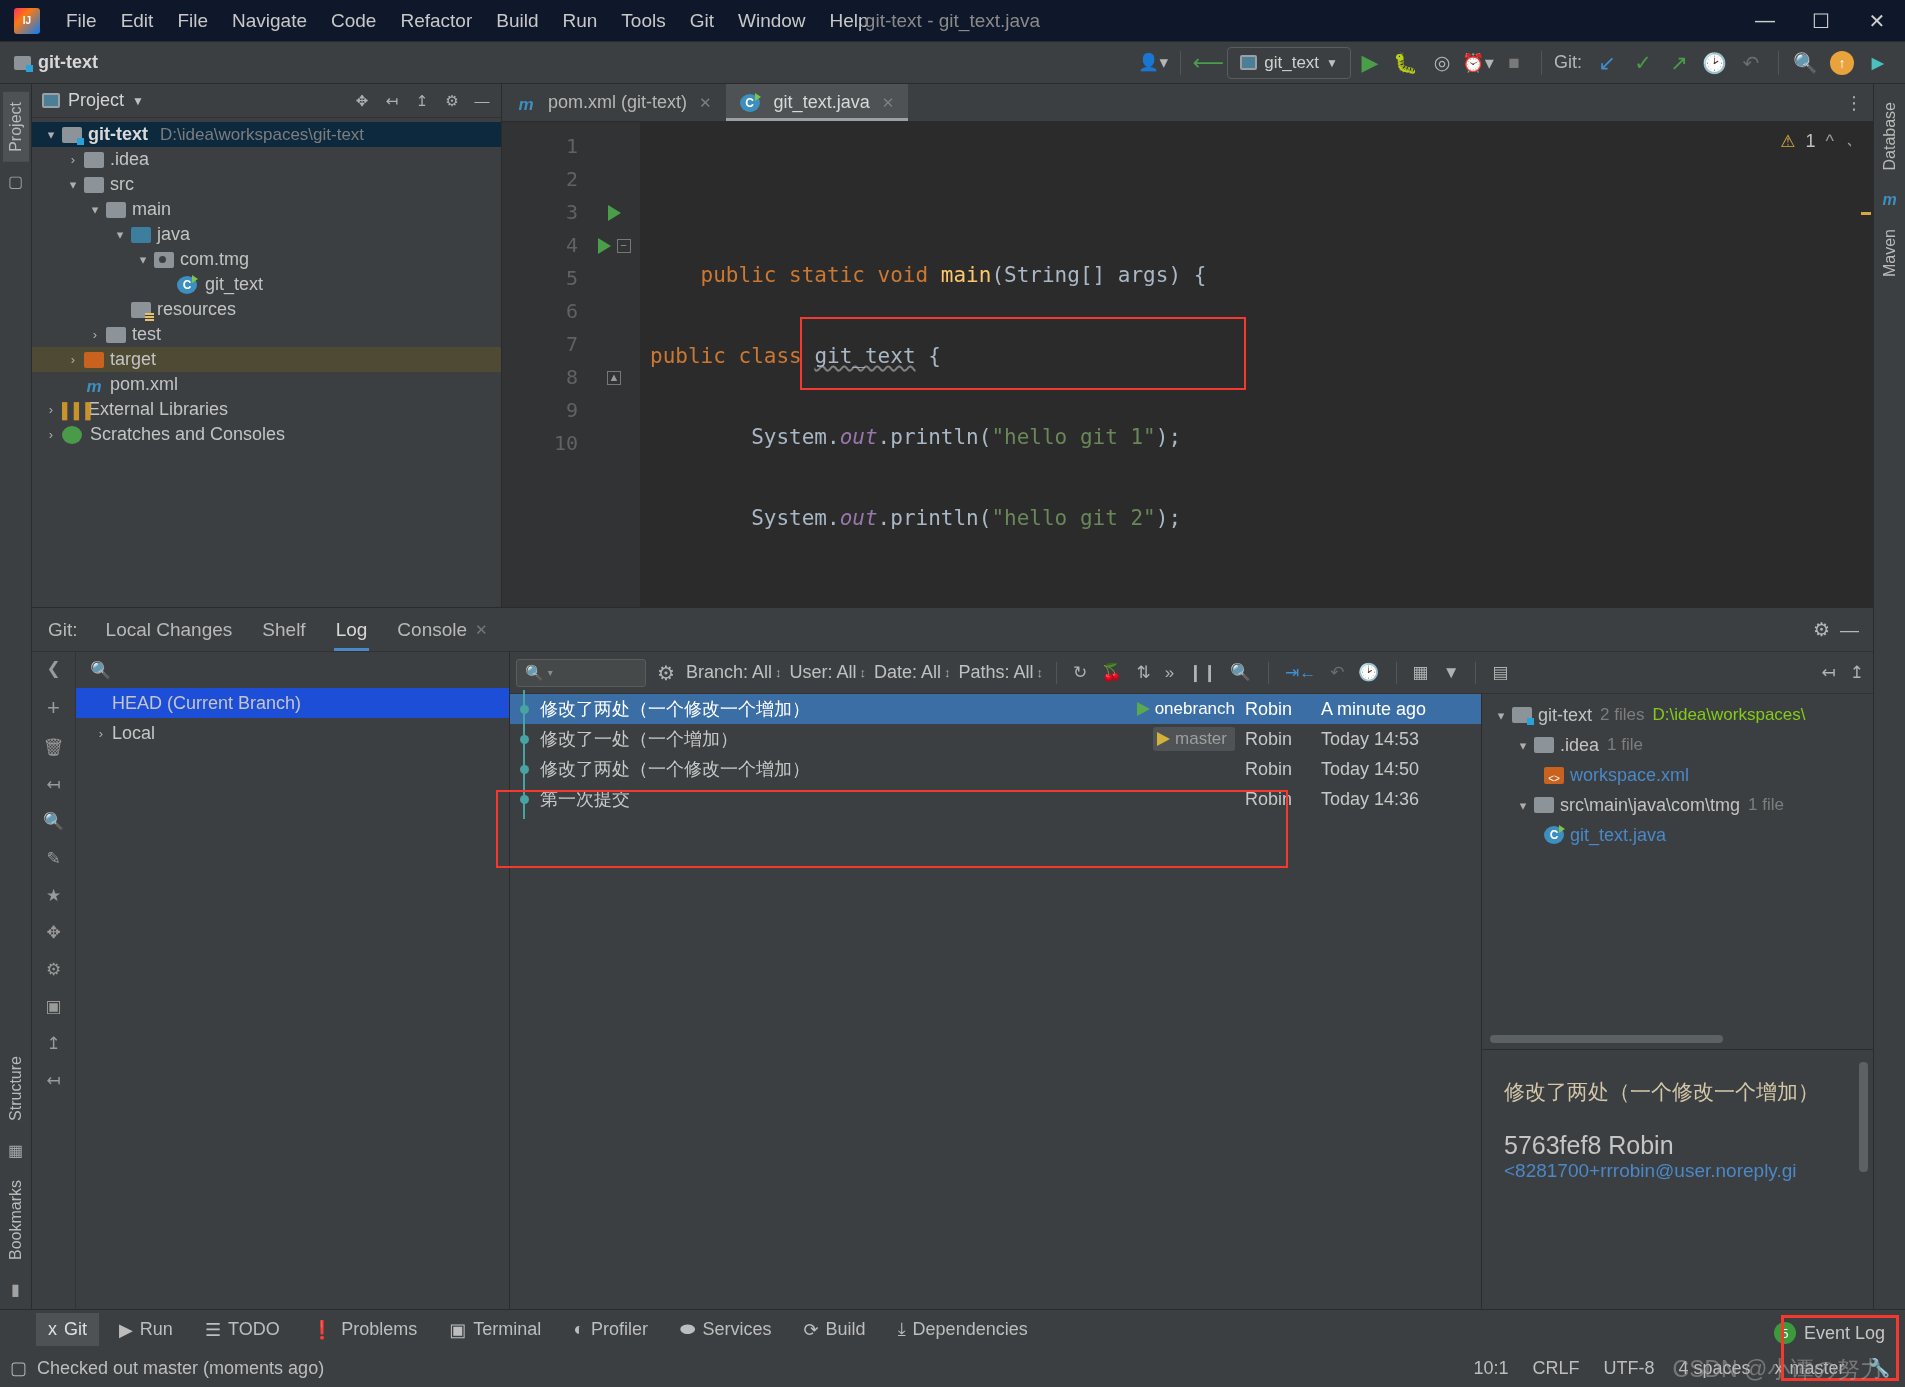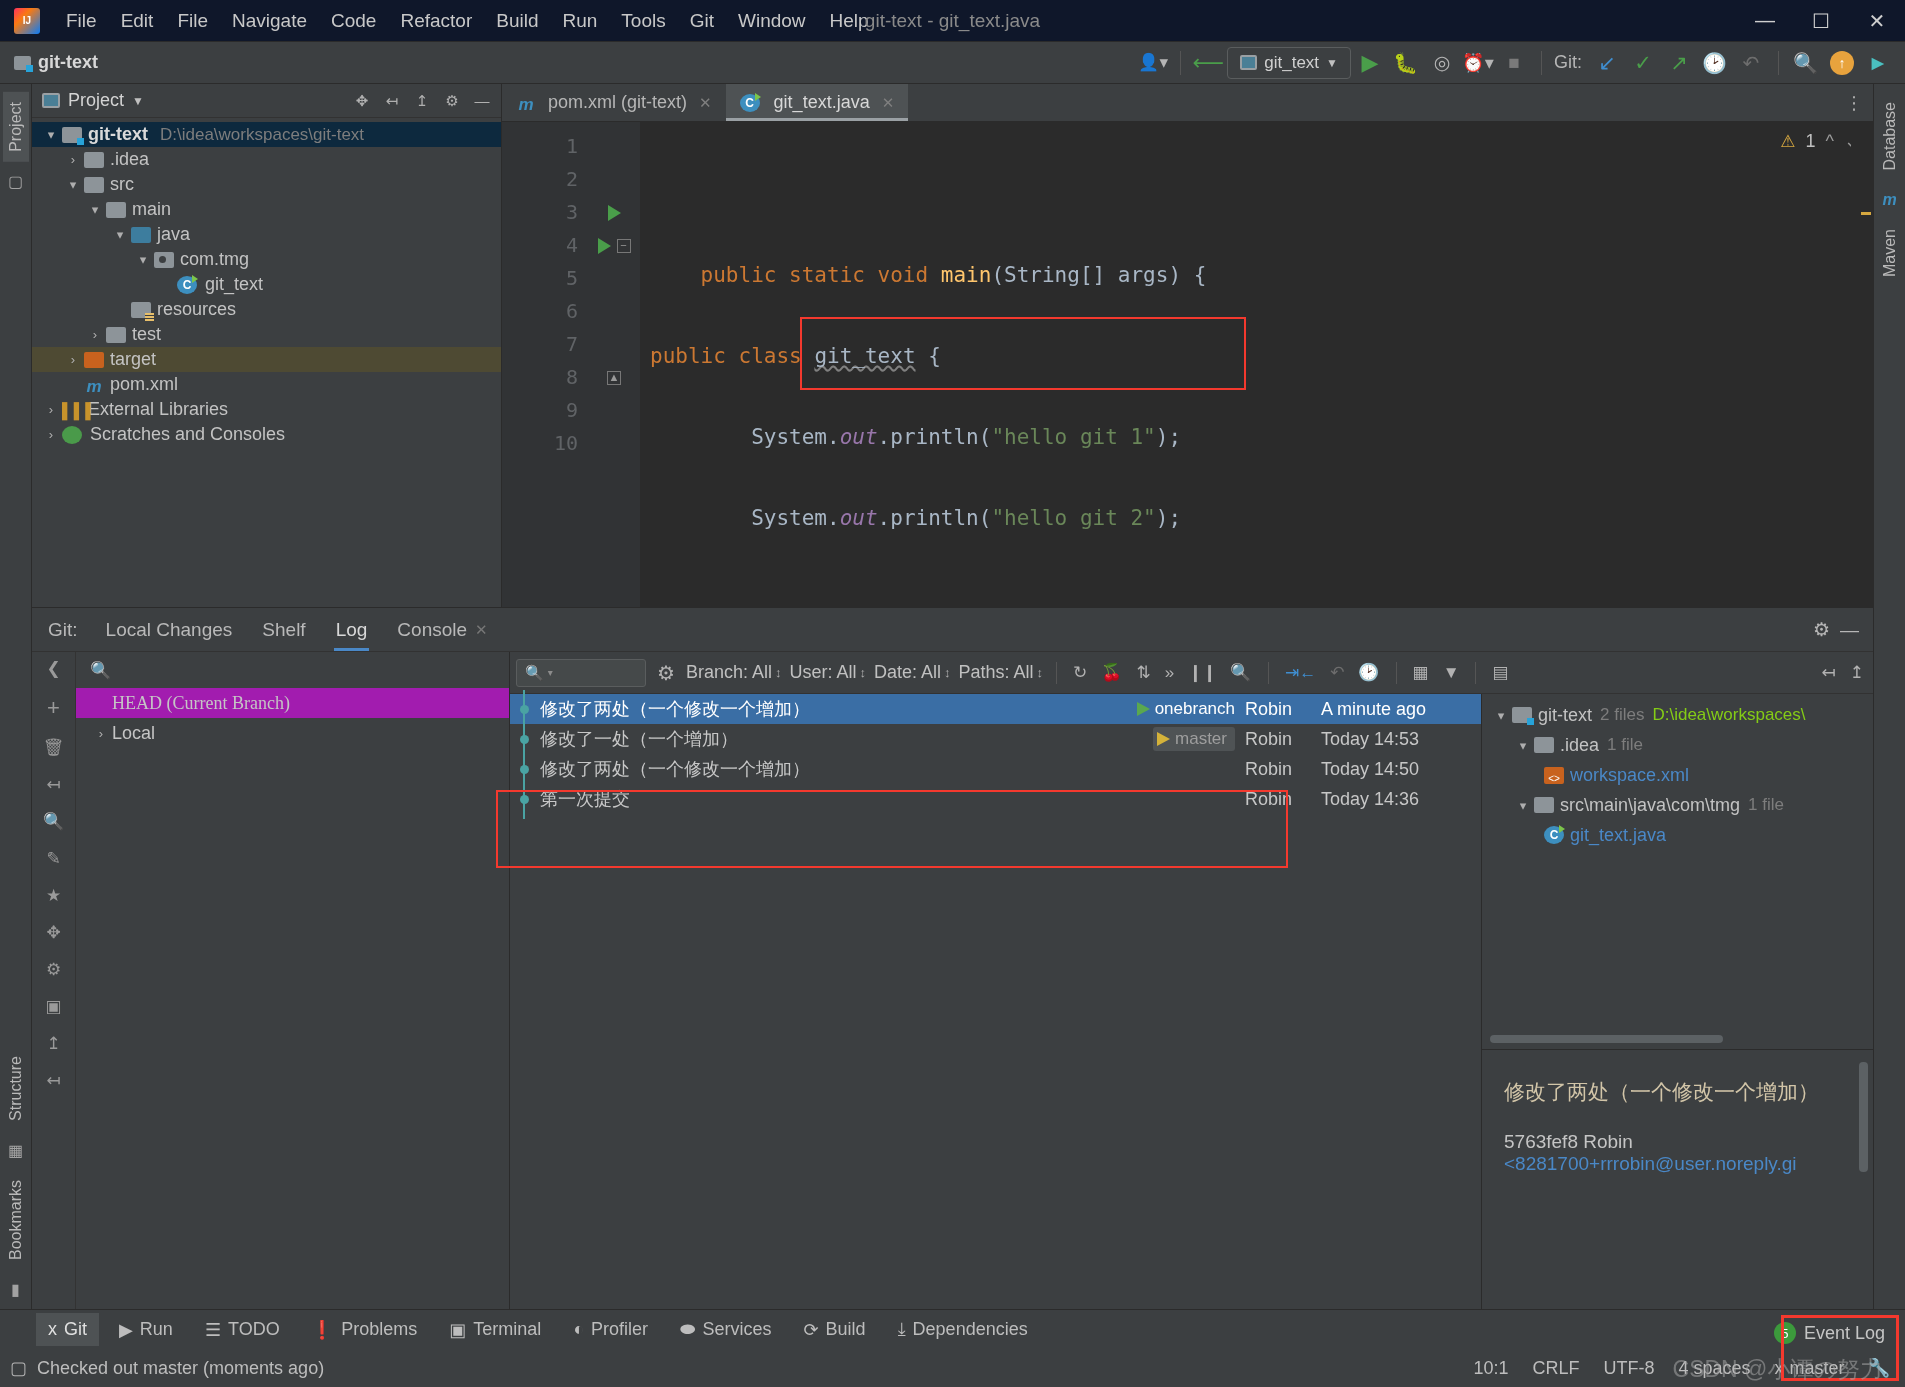--- a/index.html
+++ b/index.html
@@ -173,21 +173,21 @@
   .gh-right { margin-left: auto; display: flex; align-items: center; gap: 10px; padding-right: 14px; }
 
   .gitbody { flex: 1; display: flex; min-height: 0; }
   .branchpane { width: 478px; display: flex; flex-direction: column; border-right: 1px solid #2b2b2b; }
   .bp-toolstrip { width: 44px; background: #3c3f41; display: flex; flex-direction: column;
     align-items: center; padding-top: 6px; gap: 16px; border-right: 1px solid #333; }
   .bp-ico { color: #9a9a9a; font-size: 17px; }
   .bp-main { flex: 1; display: flex; flex-direction: column; }
   .bp-search { height: 36px; display: flex; align-items: center; padding-left: 14px; color: #8c8c8c; font-size: 17px; }
   .brow { height: 30px; display: flex; align-items: center; font-size: 18px; padding-left: 14px; color: #c5c5c5; }
-  .brow.sel { background: #a21caf; font-family: Liberation Serif, serif; }
+  .brow.sel { background: #1d4ed8; }
 
   .logpane { flex: 1; display: flex; flex-direction: column; min-width: 0; }
   .logtoolbar { height: 42px; display: flex; align-items: center; gap: 8px; padding: 0 6px;
     border-bottom: 1px solid #323232; }
   .logsearch {
     width: 130px; height: 28px; background: #45494a; border: 1px solid #5a5d5e; border-radius: 3px;
     display: flex; align-items: center; padding: 0 8px; gap: 4px; color: #8c8c8c; font-size: 15px;
   }
   .filt { font-size: 18px; color: #c0c0c0; white-space: nowrap; display: flex; align-items: center; gap: 3px; }
   .ud { font-size: 13px; color: #b0b0b0; }
@@ -215,21 +215,21 @@
   .chrow { display: flex; align-items: center; height: 30px; white-space: nowrap; }
   .chcount { color: #7d7d7d; margin-left: 8px; font-size: 17px; }
   .chpath { color: #84cc16; margin-left: 8px; font-size: 17px; }
   .filelink { color: #4a88c7; }
   .ic.xml { width: 20px; height: 17px; background: #c8621e; border-radius: 2px; margin-right: 6px;
     color: #fff; font-size: 10px; display: flex; align-items: flex-end; justify-content: center; }
   .hscroll { height: 12px; background: #3c3f41; position: relative; margin: 4px 8px; }
   .hscroll i { position: absolute; left: 0; top: 2px; height: 8px; width: 62%; background: #5c6164; border-radius: 4px; display: block; }
   .detail { height: 260px; border-top: 1px solid #2b2b2b; padding: 24px 22px 10px 22px; position: relative; overflow: hidden; }
   .detail-msg { font-size: 21px; color: #d2c5a8; line-height: 1.75; }
-  .detail-meta { margin-top: 20px; font-size: 19px; color: #c5c5c5; }
+  .detail-meta { margin-top: 20px; font-size: 25px; color: #c5c5c5; }
   .detail-mail { font-size: 19px; color: #4a88c7; }
   .vscroll { position: absolute; right: 5px; top: 12px; width: 9px; height: 110px; background: #5c6164; border-radius: 4px; }
 
   
   .bottombar {
     height: 40px; background: #3c3f41; border-top: 1px solid #2b2b2b;
     display: flex; align-items: center; padding-left: 36px; gap: 8px; flex: 0 0 40px;
   }
   .bb { display: flex; align-items: center; gap: 7px; padding: 6px 12px; font-size: 18px; color: #bdbdbd; }
   .bb.active { background: #4e5254; color: #e0e0e0; }

